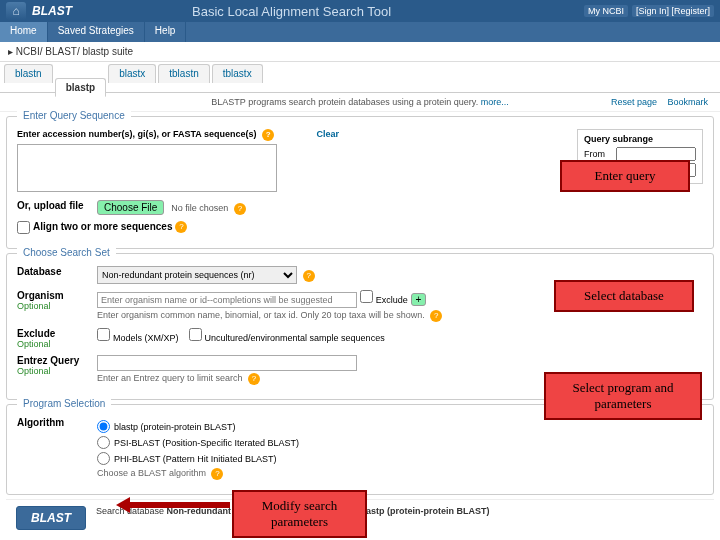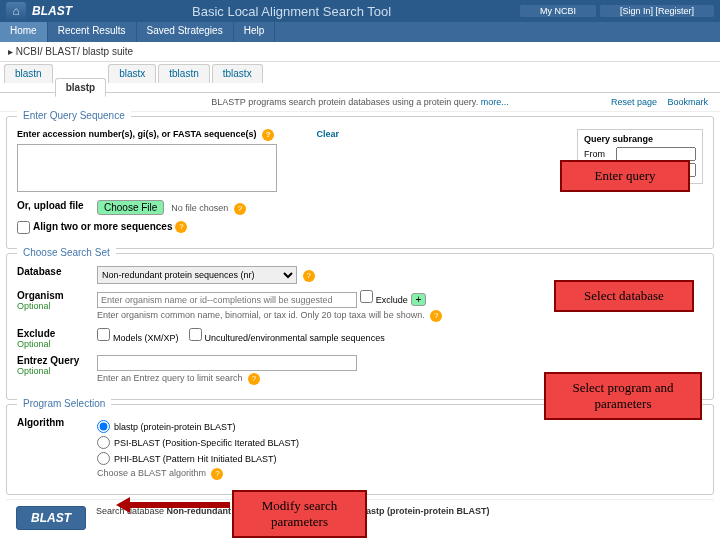--- a/index.html
+++ b/index.html
@@ -3,21 +3,21 @@
 <meta charset="utf-8">
 <style>
   * { box-sizing: border-box; margin: 0; padding: 0; }
   body { font-family: Arial, sans-serif; font-size: 10px; background: #fff; width: 720px; }
   
   .header-bar { background: #2a5a8a; color: #fff; height: 22px; display: flex; align-items: center; padding: 0 6px; }
   .header-logo { width: 20px; height: 18px; background: linear-gradient(180deg,#4a7aa8,#2a5a8a); border-radius: 3px; margin-right: 6px; display:flex;align-items:center;justify-content:center;font-size:12px;color:#cde; }
   .header-title { font-style: italic; font-size: 12px; font-weight: bold; }
   .header-sub { margin-left: 120px; font-size: 13px; color: #cde; }
   .header-right { margin-left: auto; display: flex; gap: 4px; font-size: 9px; }
-  .header-right span { background:#3b6a9a; padding:1px 20px; border-radius:2px; }
+  .header-right span { background:#3b6a9a; padding:1px 4px; border-radius:2px; }
   
   .nav-bar { background: #3b6a9a; height: 20px; display: flex; align-items: stretch; }
   .nav-item { color:#fff; padding:3px 10px; font-size:10px; border-right:1px solid #2a5a8a; background:#3b6a9a; cursor:pointer; }
   .nav-item.active { background:#5a8ab8; }
   
   .breadcrumb { padding:4px 8px; font-size:10px; color:#333; border-bottom:1px solid #ddd;}
   
   .tabs { display:flex; padding:2px 4px 9px 4px; border-bottom:1px solid #ccc; gap:2px; }
   .tab { padding:3px 10px; border:1px solid #ccc; border-bottom:none; font-size:10px; color:#069; background:#f4f4f4; border-radius:3px 3px 0 0; cursor:pointer;}
   .tab.active { background:#fff; font-weight:bold; color:#333; position:relative; top:14px; border-bottom:1px solid #fff;}
@@ -73,21 +73,20 @@
   <div class="header-title">BLAST</div>
   <div class="header-sub">Basic Local Alignment Search Tool</div>
   <div class="header-right">
     <span>My NCBI</span>
     <span>[Sign In] [Register]</span>
   </div>
 </div>
 
 <div class="nav-bar">
   <div class="nav-item active">Home</div>
-  <div class="nav-item">Recent Results</div>
   <div class="nav-item">Saved Strategies</div>
   <div class="nav-item">Help</div>
 </div>
 
 <div class="breadcrumb">▸ <span>NCBI/ BLAST/ blastp suite</span></div>
 
 <div class="tabs">
   <div class="tab">blastn</div>
   <div class="tab active">blastp</div>
   <div class="tab">blastx</div>

